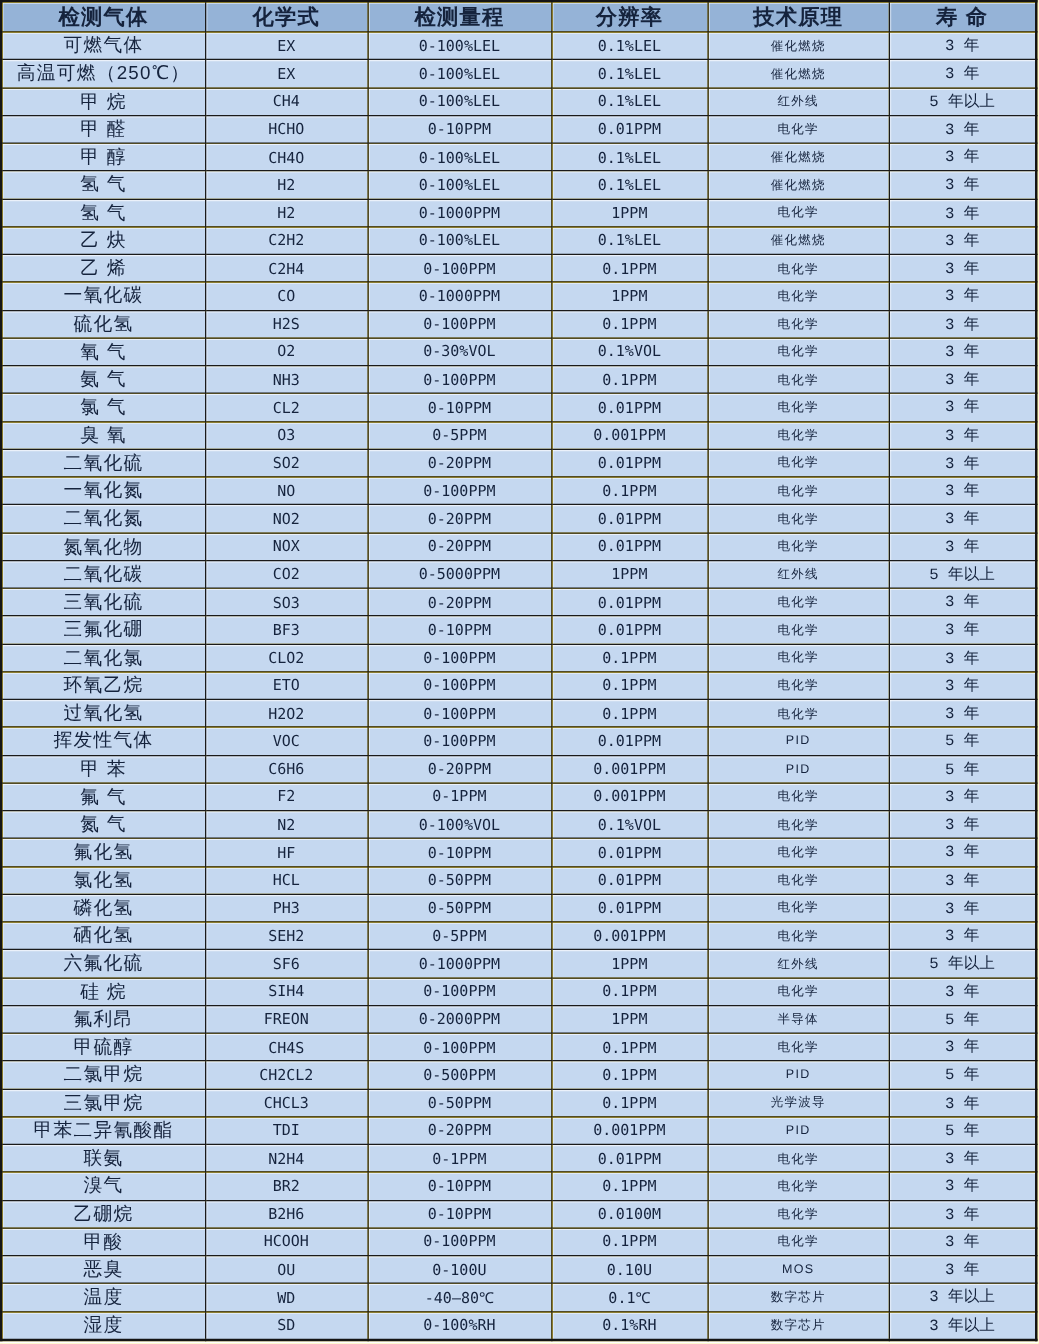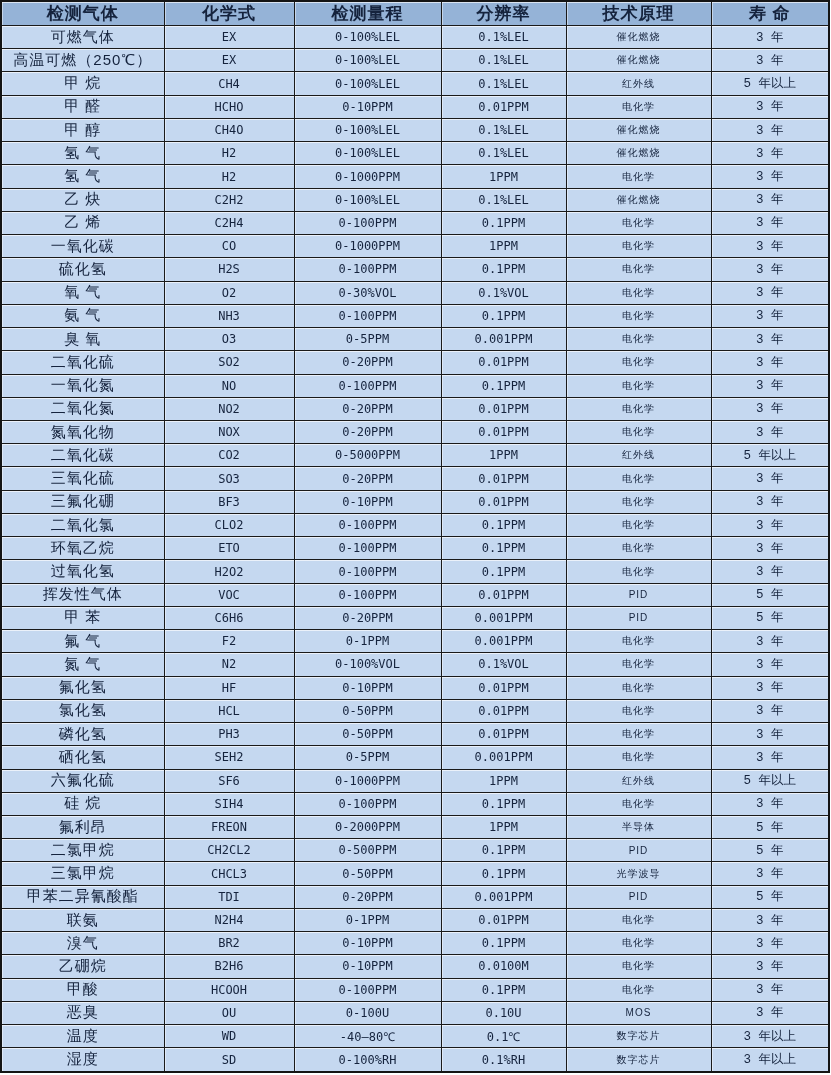--- a/index.html
+++ b/index.html
@@ -166,20 +166,28 @@
       </tr>
       <tr>
         <td class="col0">氨 气</td>
         <td class="col1">NH3</td>
         <td class="col2">0-100PPM</td>
         <td class="col3">0.1PPM</td>
         <td class="col4">电化学</td>
         <td class="col5">3 年</td>
       </tr>
       <tr>
+        <td class="col0">氯 气</td>
+        <td class="col1">CL2</td>
+        <td class="col2">0-10PPM</td>
+        <td class="col3">0.01PPM</td>
+        <td class="col4">电化学</td>
+        <td class="col5">3 年</td>
+      </tr>
+      <tr>
         <td class="col0">臭 氧</td>
         <td class="col1">O3</td>
         <td class="col2">0-5PPM</td>
         <td class="col3">0.001PPM</td>
         <td class="col4">电化学</td>
         <td class="col5">3 年</td>
       </tr>
       <tr>
         <td class="col0">二氧化硫</td>
         <td class="col1">SO2</td>
@@ -342,20 +350,28 @@
       </tr>
       <tr>
         <td class="col0">氟利昂</td>
         <td class="col1">FREON</td>
         <td class="col2">0-2000PPM</td>
         <td class="col3">1PPM</td>
         <td class="col4">半导体</td>
         <td class="col5">5 年</td>
       </tr>
       <tr>
+        <td class="col0">甲硫醇</td>
+        <td class="col1">CH4S</td>
+        <td class="col2">0-100PPM</td>
+        <td class="col3">0.1PPM</td>
+        <td class="col4">电化学</td>
+        <td class="col5">3 年</td>
+      </tr>
+      <tr>
         <td class="col0">二氯甲烷</td>
         <td class="col1">CH2CL2</td>
         <td class="col2">0-500PPM</td>
         <td class="col3">0.1PPM</td>
         <td class="col4">PID</td>
         <td class="col5">5 年</td>
       </tr>
       <tr>
         <td class="col0">三氯甲烷</td>
         <td class="col1">CHCL3</td>

